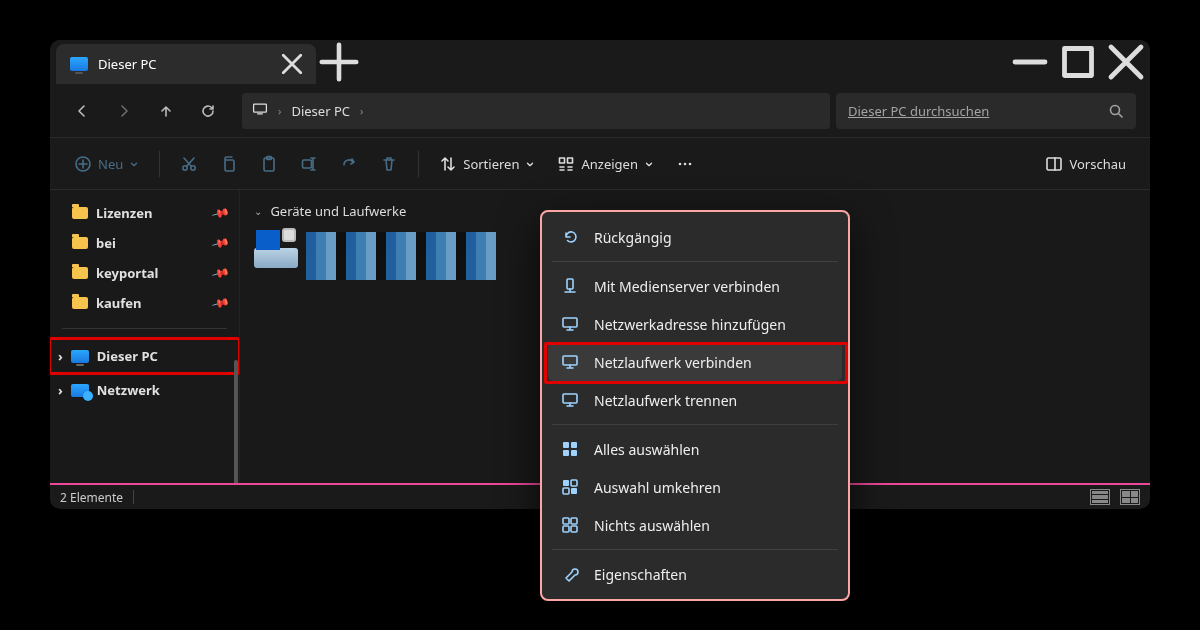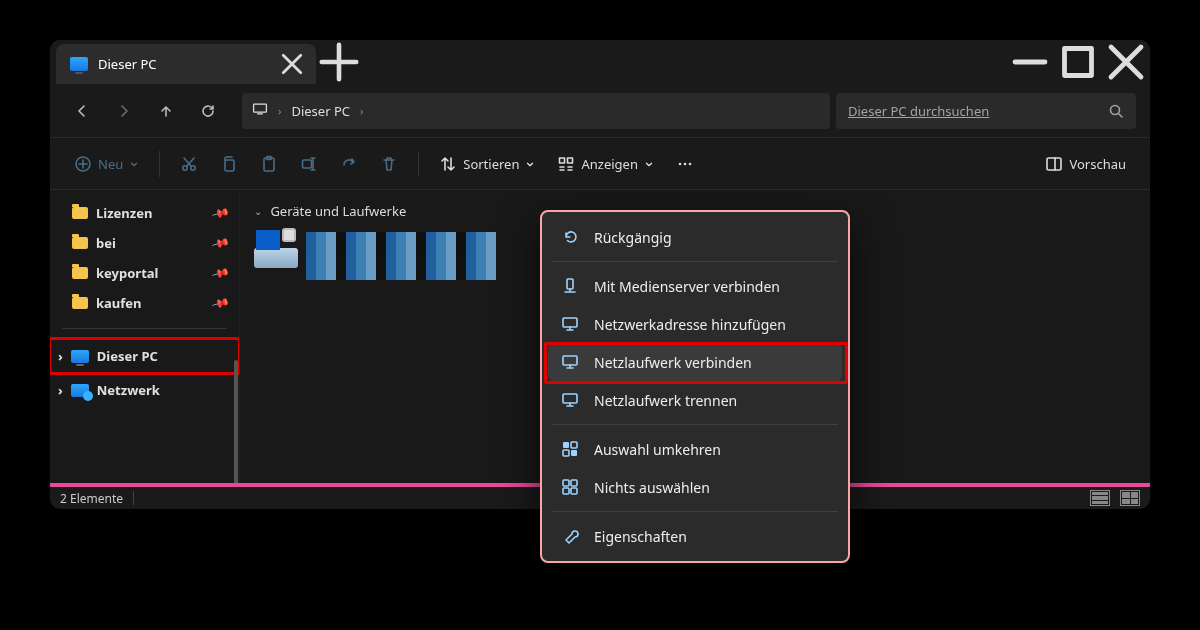--- a/index.html
+++ b/index.html
@@ -80,21 +80,21 @@
     background:#2b2b2b; border:2px solid #fca5a5; border-radius:8px;
     box-shadow:0 14px 40px rgba(0,0,0,.7); padding:6px; z-index:10;margin-top:35px;
   }
   .menu-item { display:flex; align-items:center; gap:14px; padding:9px 12px; border-radius:5px; font-size:14px; color:#eee; }
   .menu-item.highlighted { background:#3a3a3a; }
   .menu-item .mi { width:20px; height:20px; display:flex; align-items:center; justify-content:center; color:#9fd3ff; }
   .menu-item .mi svg { width:18px; height:18px; }
   .menu-sep { height:1px; background:#3f3f3f; margin:5px 4px; }
   .menu-highlight-box { position:absolute; pointer-events:none; border:3px solid #e00000; border-radius:2px; }
   
-  .statusbar { height:26px; border-top:4px solid #ec4899; display:flex; align-items:center; padding:0 10px; font-size:12px; color:#ccc; gap:10px; }
+  .statusbar { height:26px; border-top:2px solid #ec4899; display:flex; align-items:center; padding:0 10px; font-size:12px; color:#ccc; gap:10px; }
   .statusbar .sb-sep { width:1px; height:14px; background:#444; }
   .statusbar .sb-spacer { flex:1; }
   .view-toggle { width:20px; height:16px; border:1px solid #888; display:flex; flex-direction:column; gap:1px; padding:1px; }
   .view-toggle .ln { flex:1; background:#888; }
   .view-toggle.grid { display:grid; grid-template-columns:1fr 1fr; grid-template-rows:1fr 1fr; gap:1px; }
   .view-toggle.grid .ln { background:#888; }
   
   svg { fill:none; stroke:currentColor; stroke-width:1.6; stroke-linecap:round; stroke-linejoin:round; }
 </style>
 </head>
@@ -376,20 +376,31 @@
           <path d="M6 15h6M9 12v3"></path>
         </svg>
       </span>
     <span>Netzlaufwerk trennen</span>
   </div>
   <div class="menu-sep"></div>
   <div class="menu-item">
     <span class="mi">
         <svg viewBox="0 0 18 18">
           <rect x="2" y="2" width="6" height="6" rx="1" fill="currentColor" stroke="none"></rect>
+          <rect x="10" y="2" width="6" height="6" rx="1" fill="currentColor" stroke="none"></rect>
+          <rect x="2" y="10" width="6" height="6" rx="1" fill="currentColor" stroke="none"></rect>
+          <rect x="10" y="10" width="6" height="6" rx="1" fill="currentColor" stroke="none"></rect>
+        </svg>
+      </span>
+    <span>Alles auswählen</span>
+  </div>
+  <div class="menu-item">
+    <span class="mi">
+        <svg viewBox="0 0 18 18">
+          <rect x="2" y="2" width="6" height="6" rx="1" fill="currentColor" stroke="none"></rect>
           <rect x="10" y="2" width="6" height="6" rx="1"></rect>
           <rect x="2" y="10" width="6" height="6" rx="1"></rect>
           <rect x="10" y="10" width="6" height="6" rx="1" fill="currentColor" stroke="none"></rect>
         </svg>
       </span>
     <span>Auswahl umkehren</span>
   </div>
   <div class="menu-item">
     <span class="mi">
         <svg viewBox="0 0 18 18">

